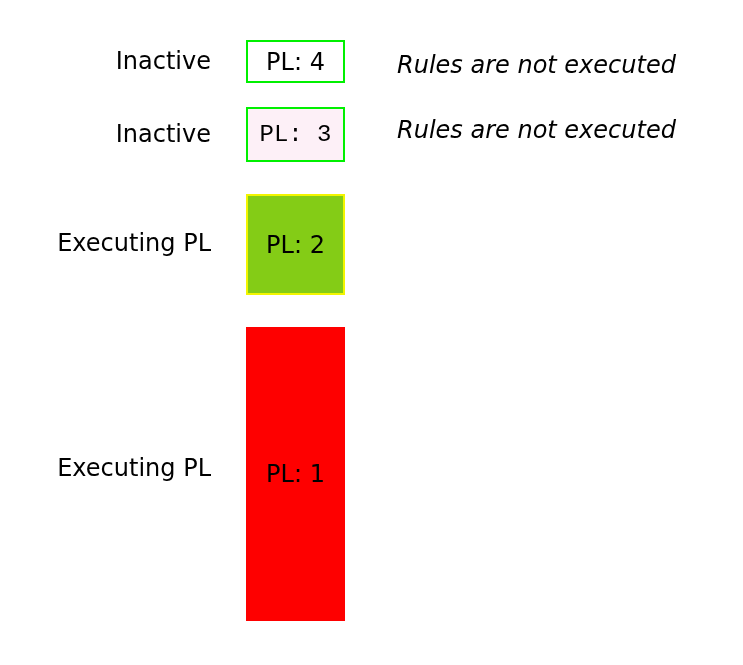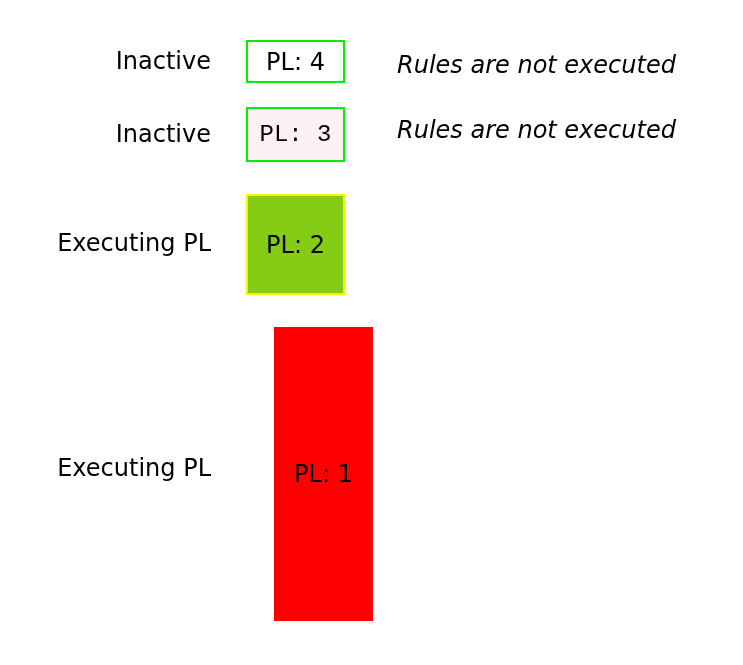--- a/index.html
+++ b/index.html
@@ -78,17 +78,17 @@
     <span>PL: 3</span>
   </div>
   <div class="desc" id="desc-2">Rules are not executed</div>
 
   <div class="row-label" id="label-3">Executing PL</div>
   <div class="pl-box" id="box-3" style="background: #84cc16; border-color: rgb(242, 245, 0);">
     <span>PL: 2</span>
   </div>
 
   <div class="row-label" id="label-4">Executing PL</div>
-  <div class="pl-box" id="box-4" style="background: rgb(254, 0, 0); border-color: rgb(254, 0, 0); margin-left: 28px;">
+  <div class="pl-box" id="box-4" style="background: rgb(254, 0, 0); border-color: rgb(254, 0, 0);">
     <span>PL: 1</span>
   </div>
 
 </div>
 
 </body></html>

